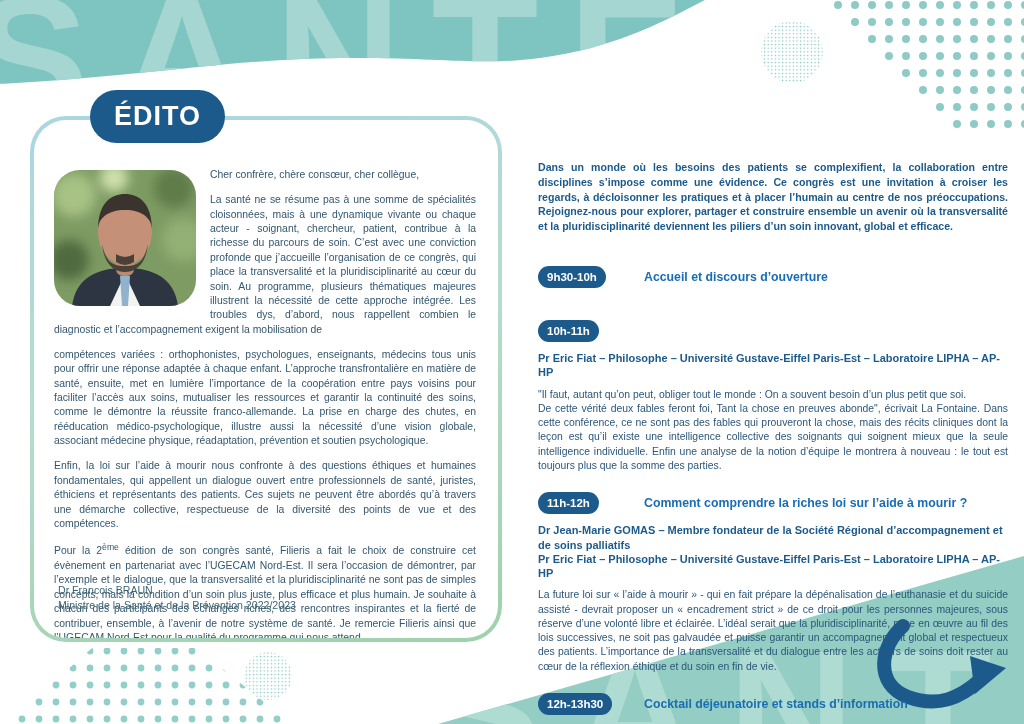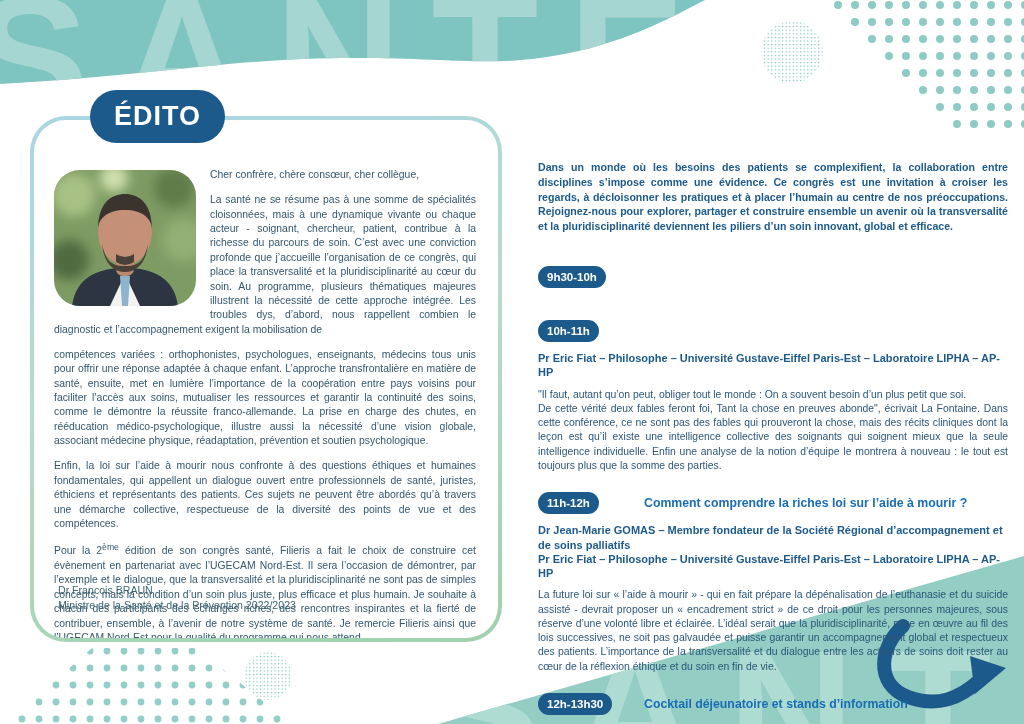--- a/index.html
+++ b/index.html
@@ -128,20 +128,21 @@
     </div>
   </div>
 
   <div class="title-pill pill-edito">ÉDITO</div>
 
   <div class="right-col">
     <p class="intro">Dans un monde où les besoins des patients se complexifient, la collaboration entre disciplines s’impose comme une évidence. Ce congrès est une invitation à croiser les regards, à décloisonner les pratiques et à placer l’humain au centre de nos préoccupations. Rejoignez-nous pour explorer, partager et construire ensemble un avenir où la transversalité et la pluridisciplinarité deviennent les piliers d’un soin innovant, global et efficace.</p>
 
     <div class="session">
       <span class="time-pill">9h30-10h</span>
+      <span class="session-title">Accueil et discours d’ouverture</span>
     </div>
 
     <div class="session">
       <span class="time-pill">10h-11h</span>
     </div>
     <div class="speakers">
       <div>Pr Eric Fiat – Philosophe – Université Gustave-Eiffel Paris-Est – Laboratoire LIPHA – AP-HP</div>
     </div>
     <div class="desc">
       <div>"Il faut, autant qu’on peut, obliger tout le monde : On a souvent besoin d’un plus petit que soi.</div>

